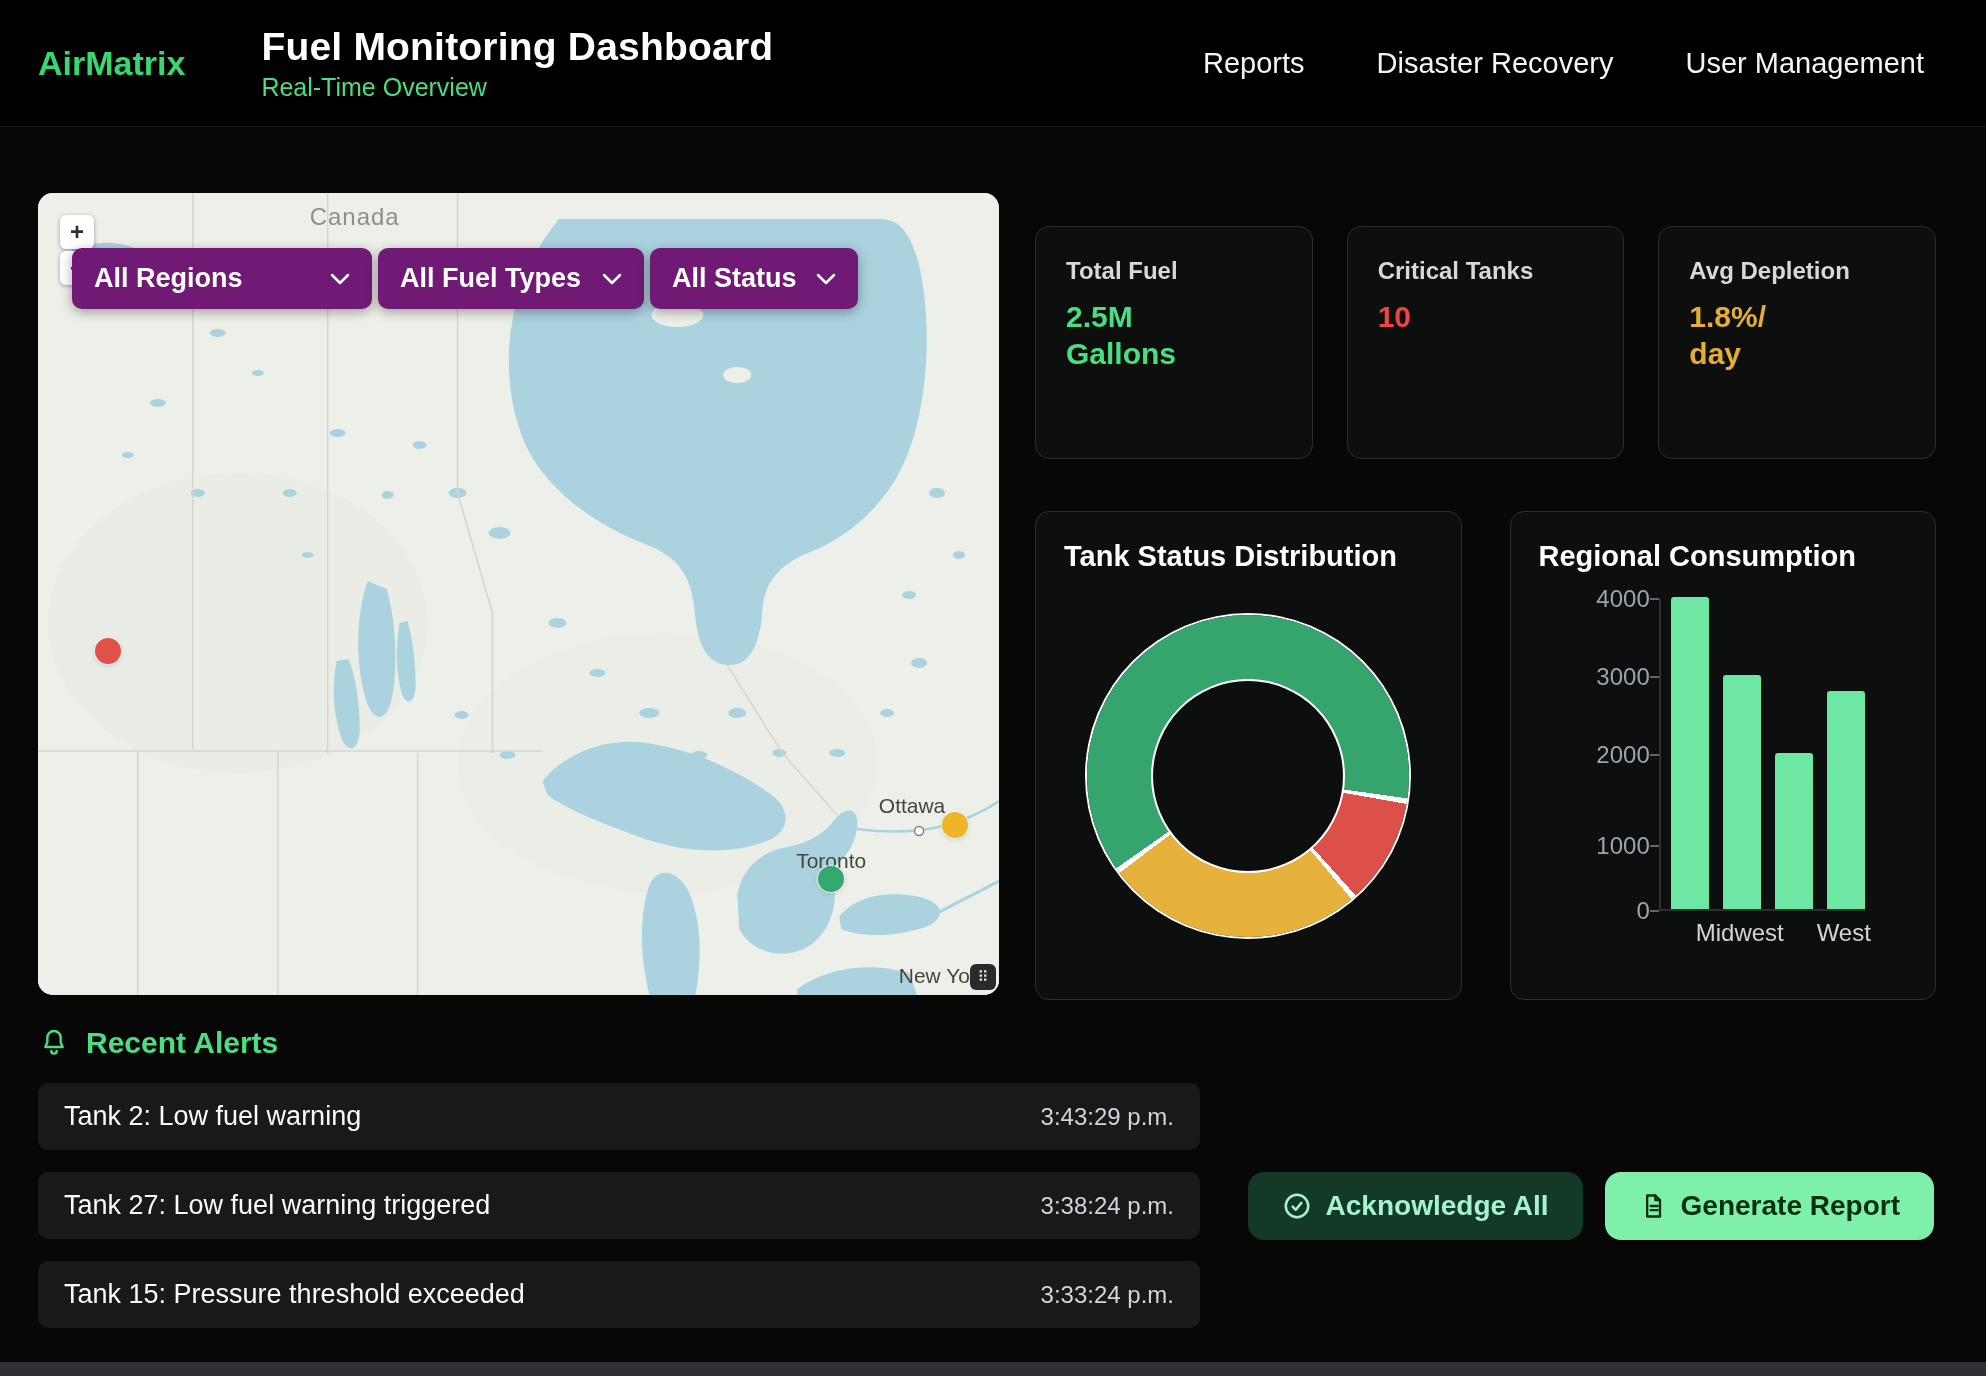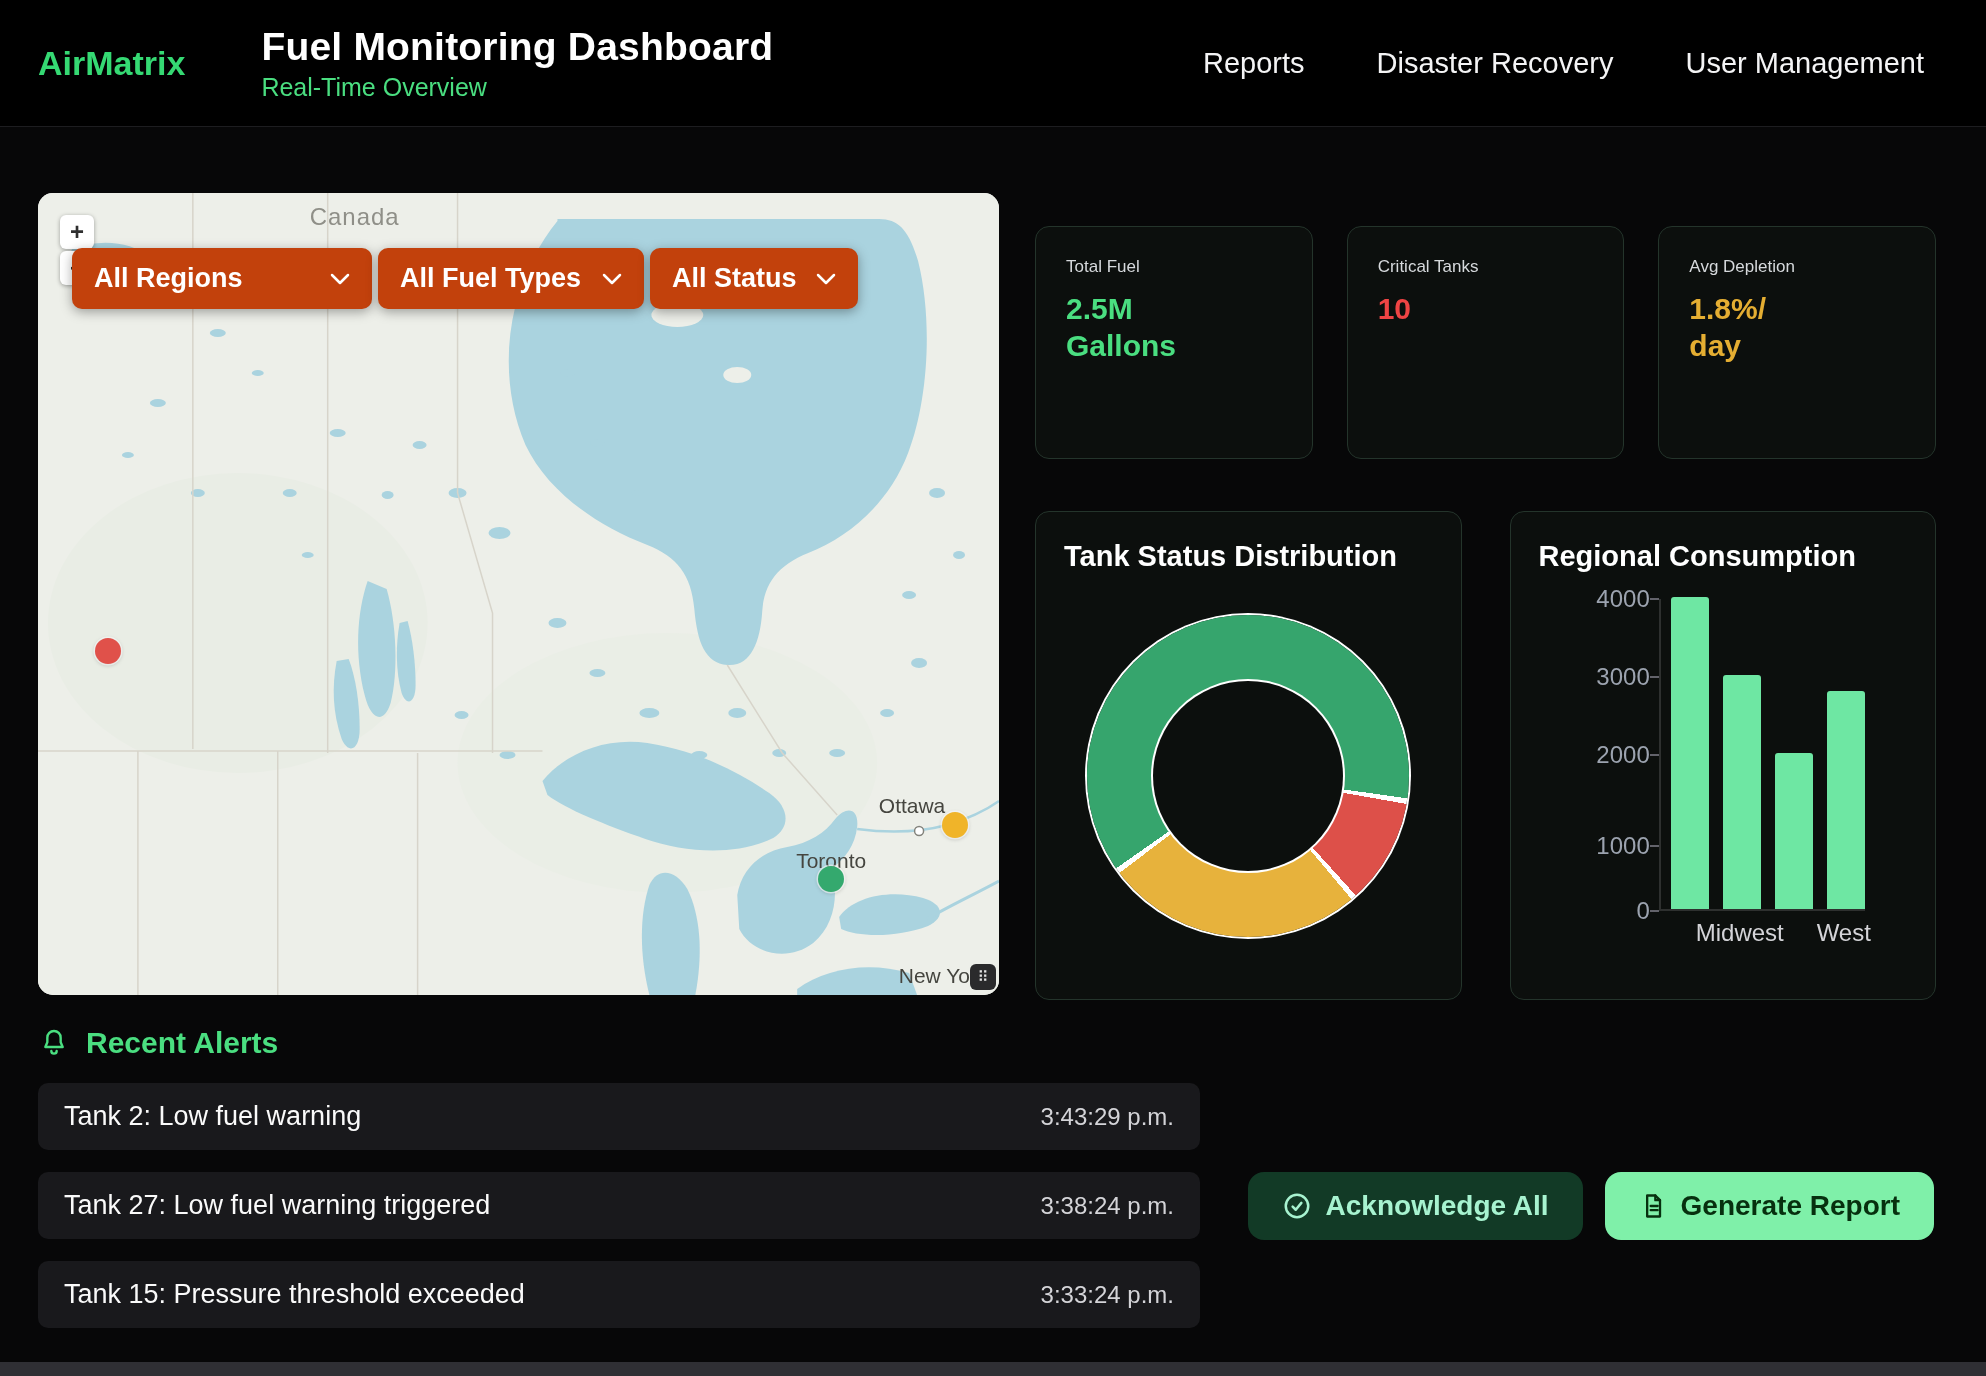--- a/index.html
+++ b/index.html
@@ -41,21 +41,21 @@
   .map-label-country { font-size:24px; fill:#8f8f88; letter-spacing:1px; }
   .map-label-city { font-size:21px; fill:#45453f; }
   .zoom { position:absolute; top:22px; left:22px; z-index:2; display:flex; flex-direction:column; gap:2px; }
   .zoom button {
     width:34px; height:34px; background:#fff; border:none; border-radius:6px;
     font-size:24px; font-weight:700; color:#2f2f2f; line-height:1;
     box-shadow:0 1px 4px rgba(0,0,0,.35);
   }
   .filters { position:absolute; top:55px; left:34px; display:flex; gap:6px; z-index:3; }
   .filter {
-    height:61px; background:#c2410c; border-radius:10px; color:#fff;
+    height:61px; background:#701a75; border-radius:10px; color:#fff;
     display:flex; align-items:center; justify-content:space-between;
     padding:0 22px; font-size:27px; font-weight:600;
     box-shadow:0 3px 12px rgba(0,0,0,.35);
   }
   .filter.w1{ width:300px; } .filter.w2{ width:266px; } .filter.w3{ width:208px; }
   .chev { flex:none; margin-left:16px; }
   .map-markers { position:absolute; inset:0; z-index:2; pointer-events:none; }
   .marker {
     position:absolute; width:26px; height:26px; border-radius:50%;
     transform:translate(-50%,-50%); pointer-events:auto;
@@ -65,21 +65,21 @@
     position:absolute; right:3px; bottom:5px; width:26px; height:26px; z-index:3;
     background:#2a2a2c; border-radius:6px; color:#e5e5e5;
     display:flex; align-items:center; justify-content:center; font-size:15px;
   }
 
   
   .right-col { flex:1; padding-top:33px; min-width:0; }
   .card { background:#0c0f0d; border:1px solid #24342b; border-radius:14px; }
   .stats-row { display:flex; gap:34px; }
   .stat { flex:1; height:233px; padding:30px; }
-  .stat-label { color:#d6d9dc; font-size:17px; }
+  .stat-label { color:#d6d9dc; font-size:24px;font-weight:bold; }
   .stat-value { font-size:30px; font-weight:700; line-height:1.22; margin-top:14px; white-space:pre-line; }
 
   .charts-row { display:flex; gap:48px; margin-top:52px; }
   .chart-card { flex:1; height:489px; padding:28px; min-width:0; }
   .chart-card h3 { margin:0; font-size:29px; font-weight:700; color:#fff; }
 
   .donut-wrap { display:flex; justify-content:center; margin-top:42px; }
   .donut {
     width:322px; height:322px; border-radius:50%; position:relative;
     box-shadow:0 0 0 2px #fff;

